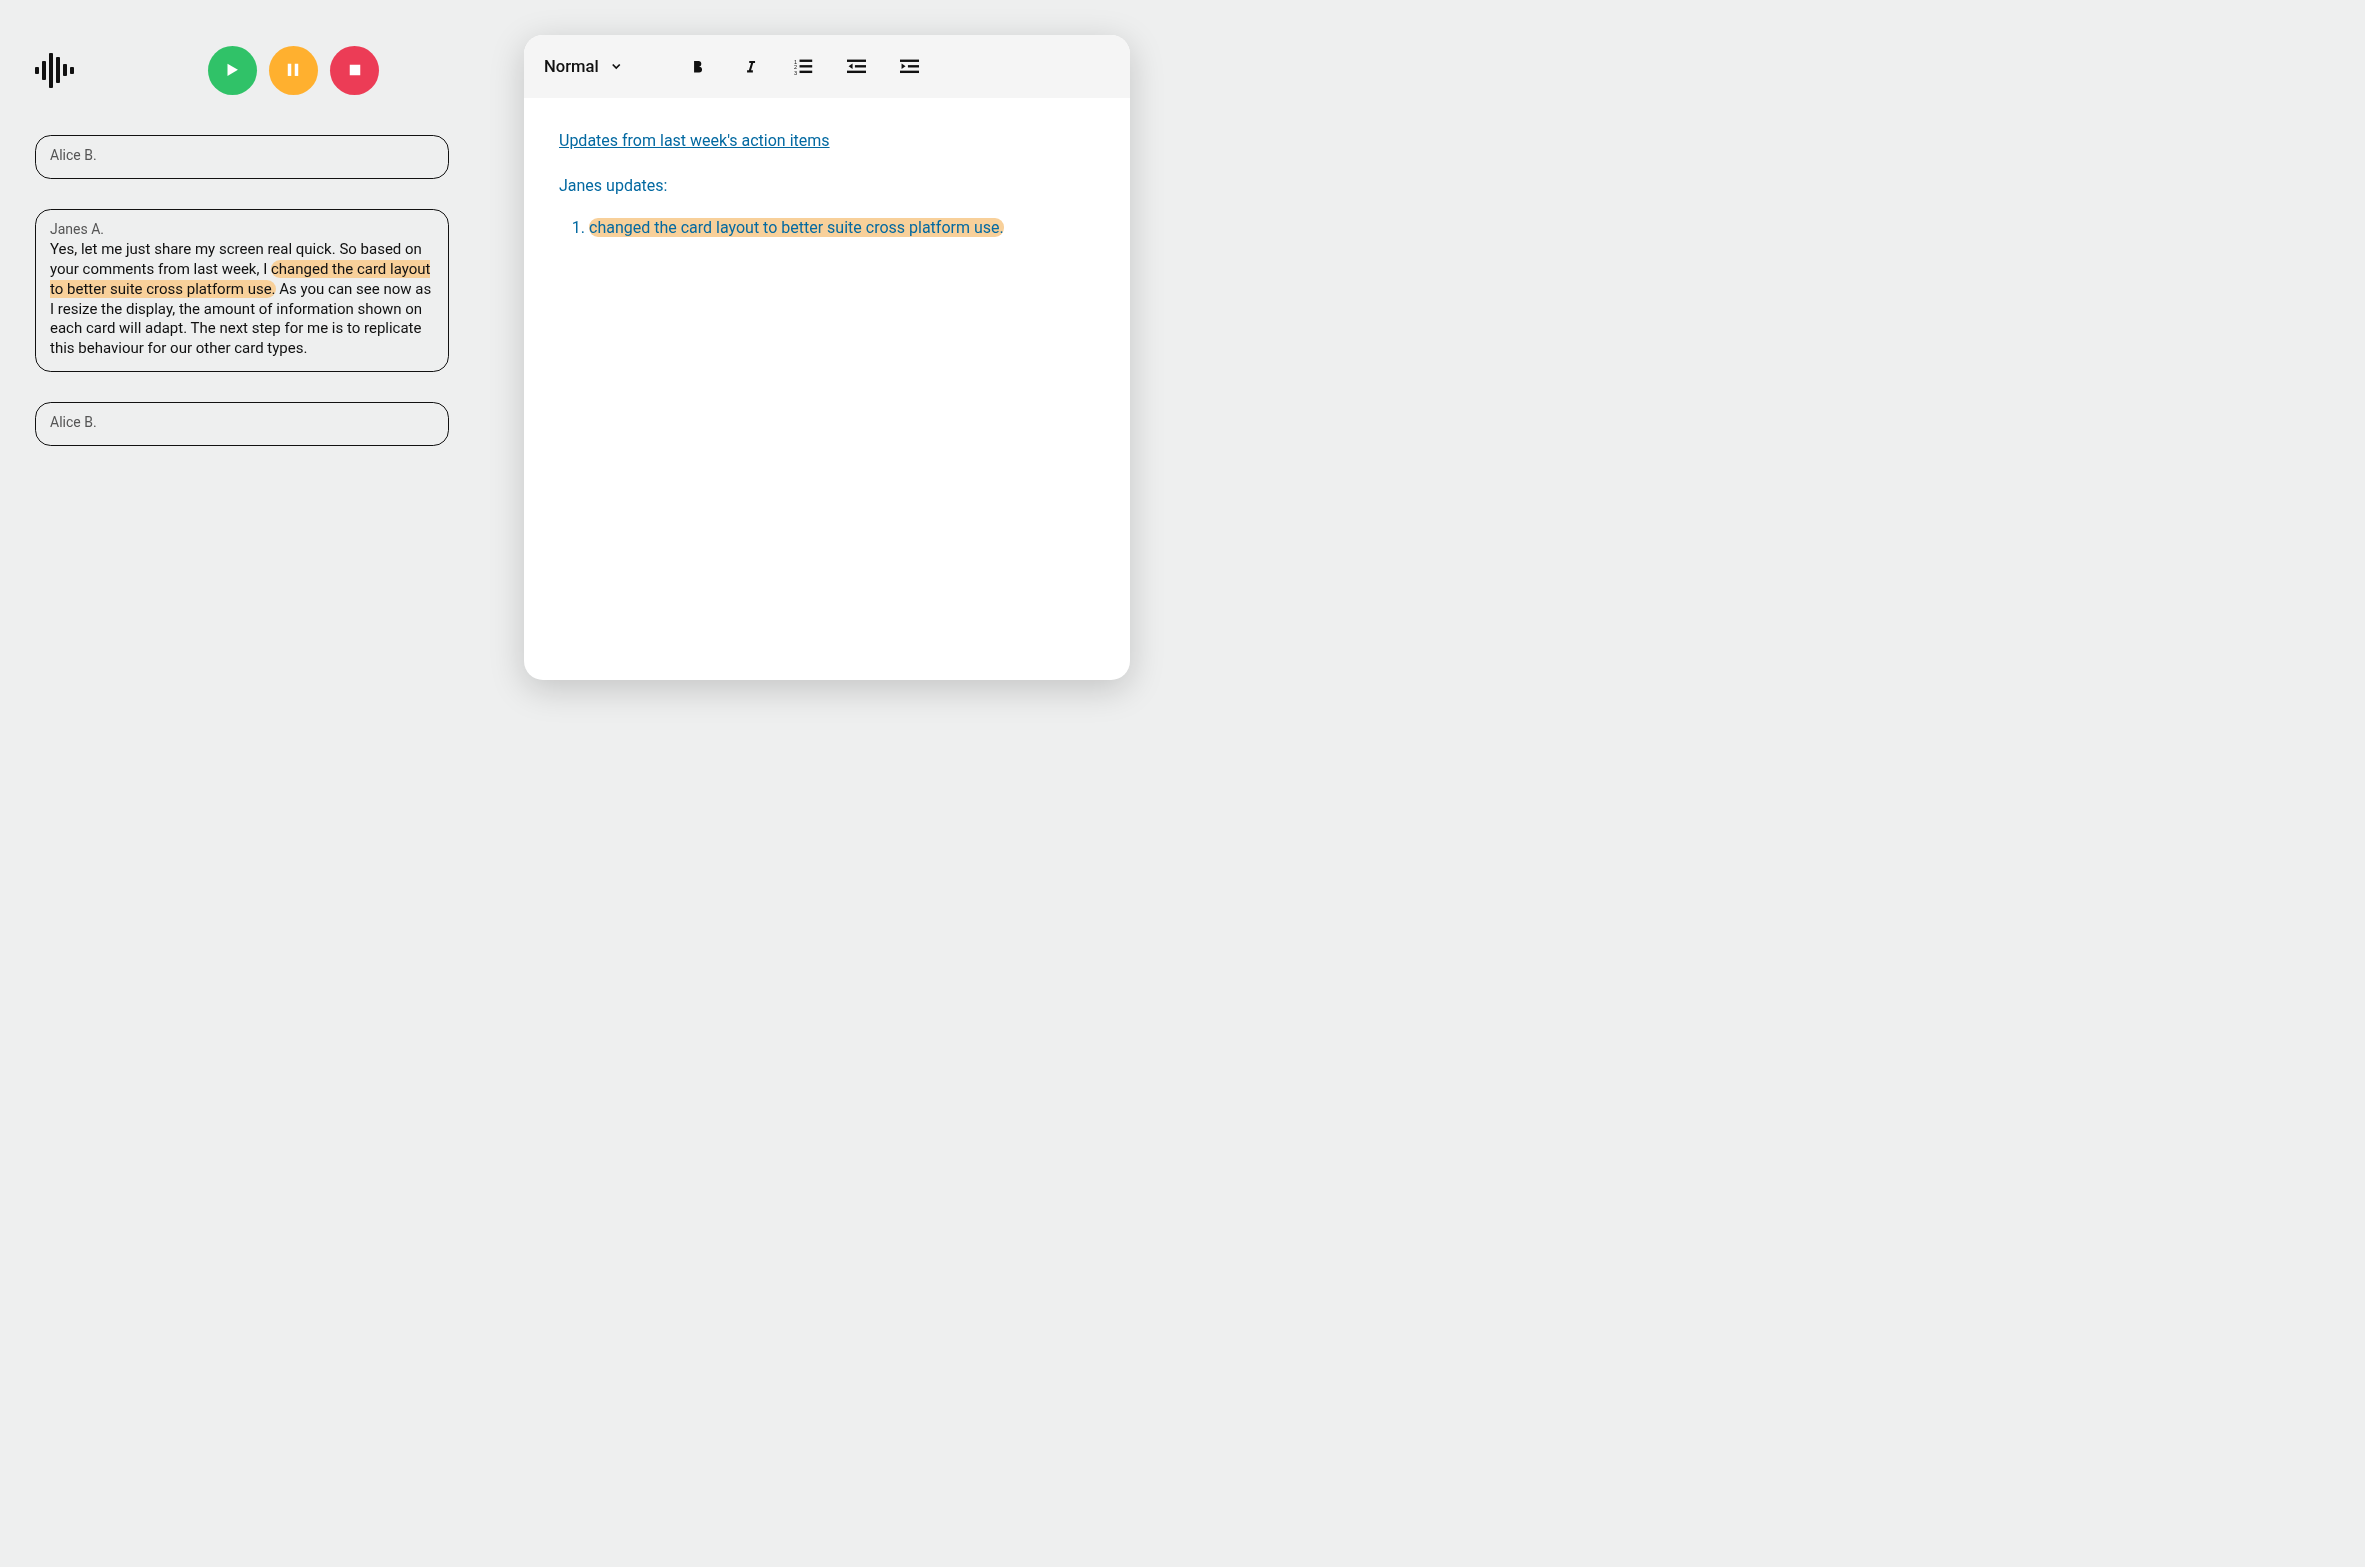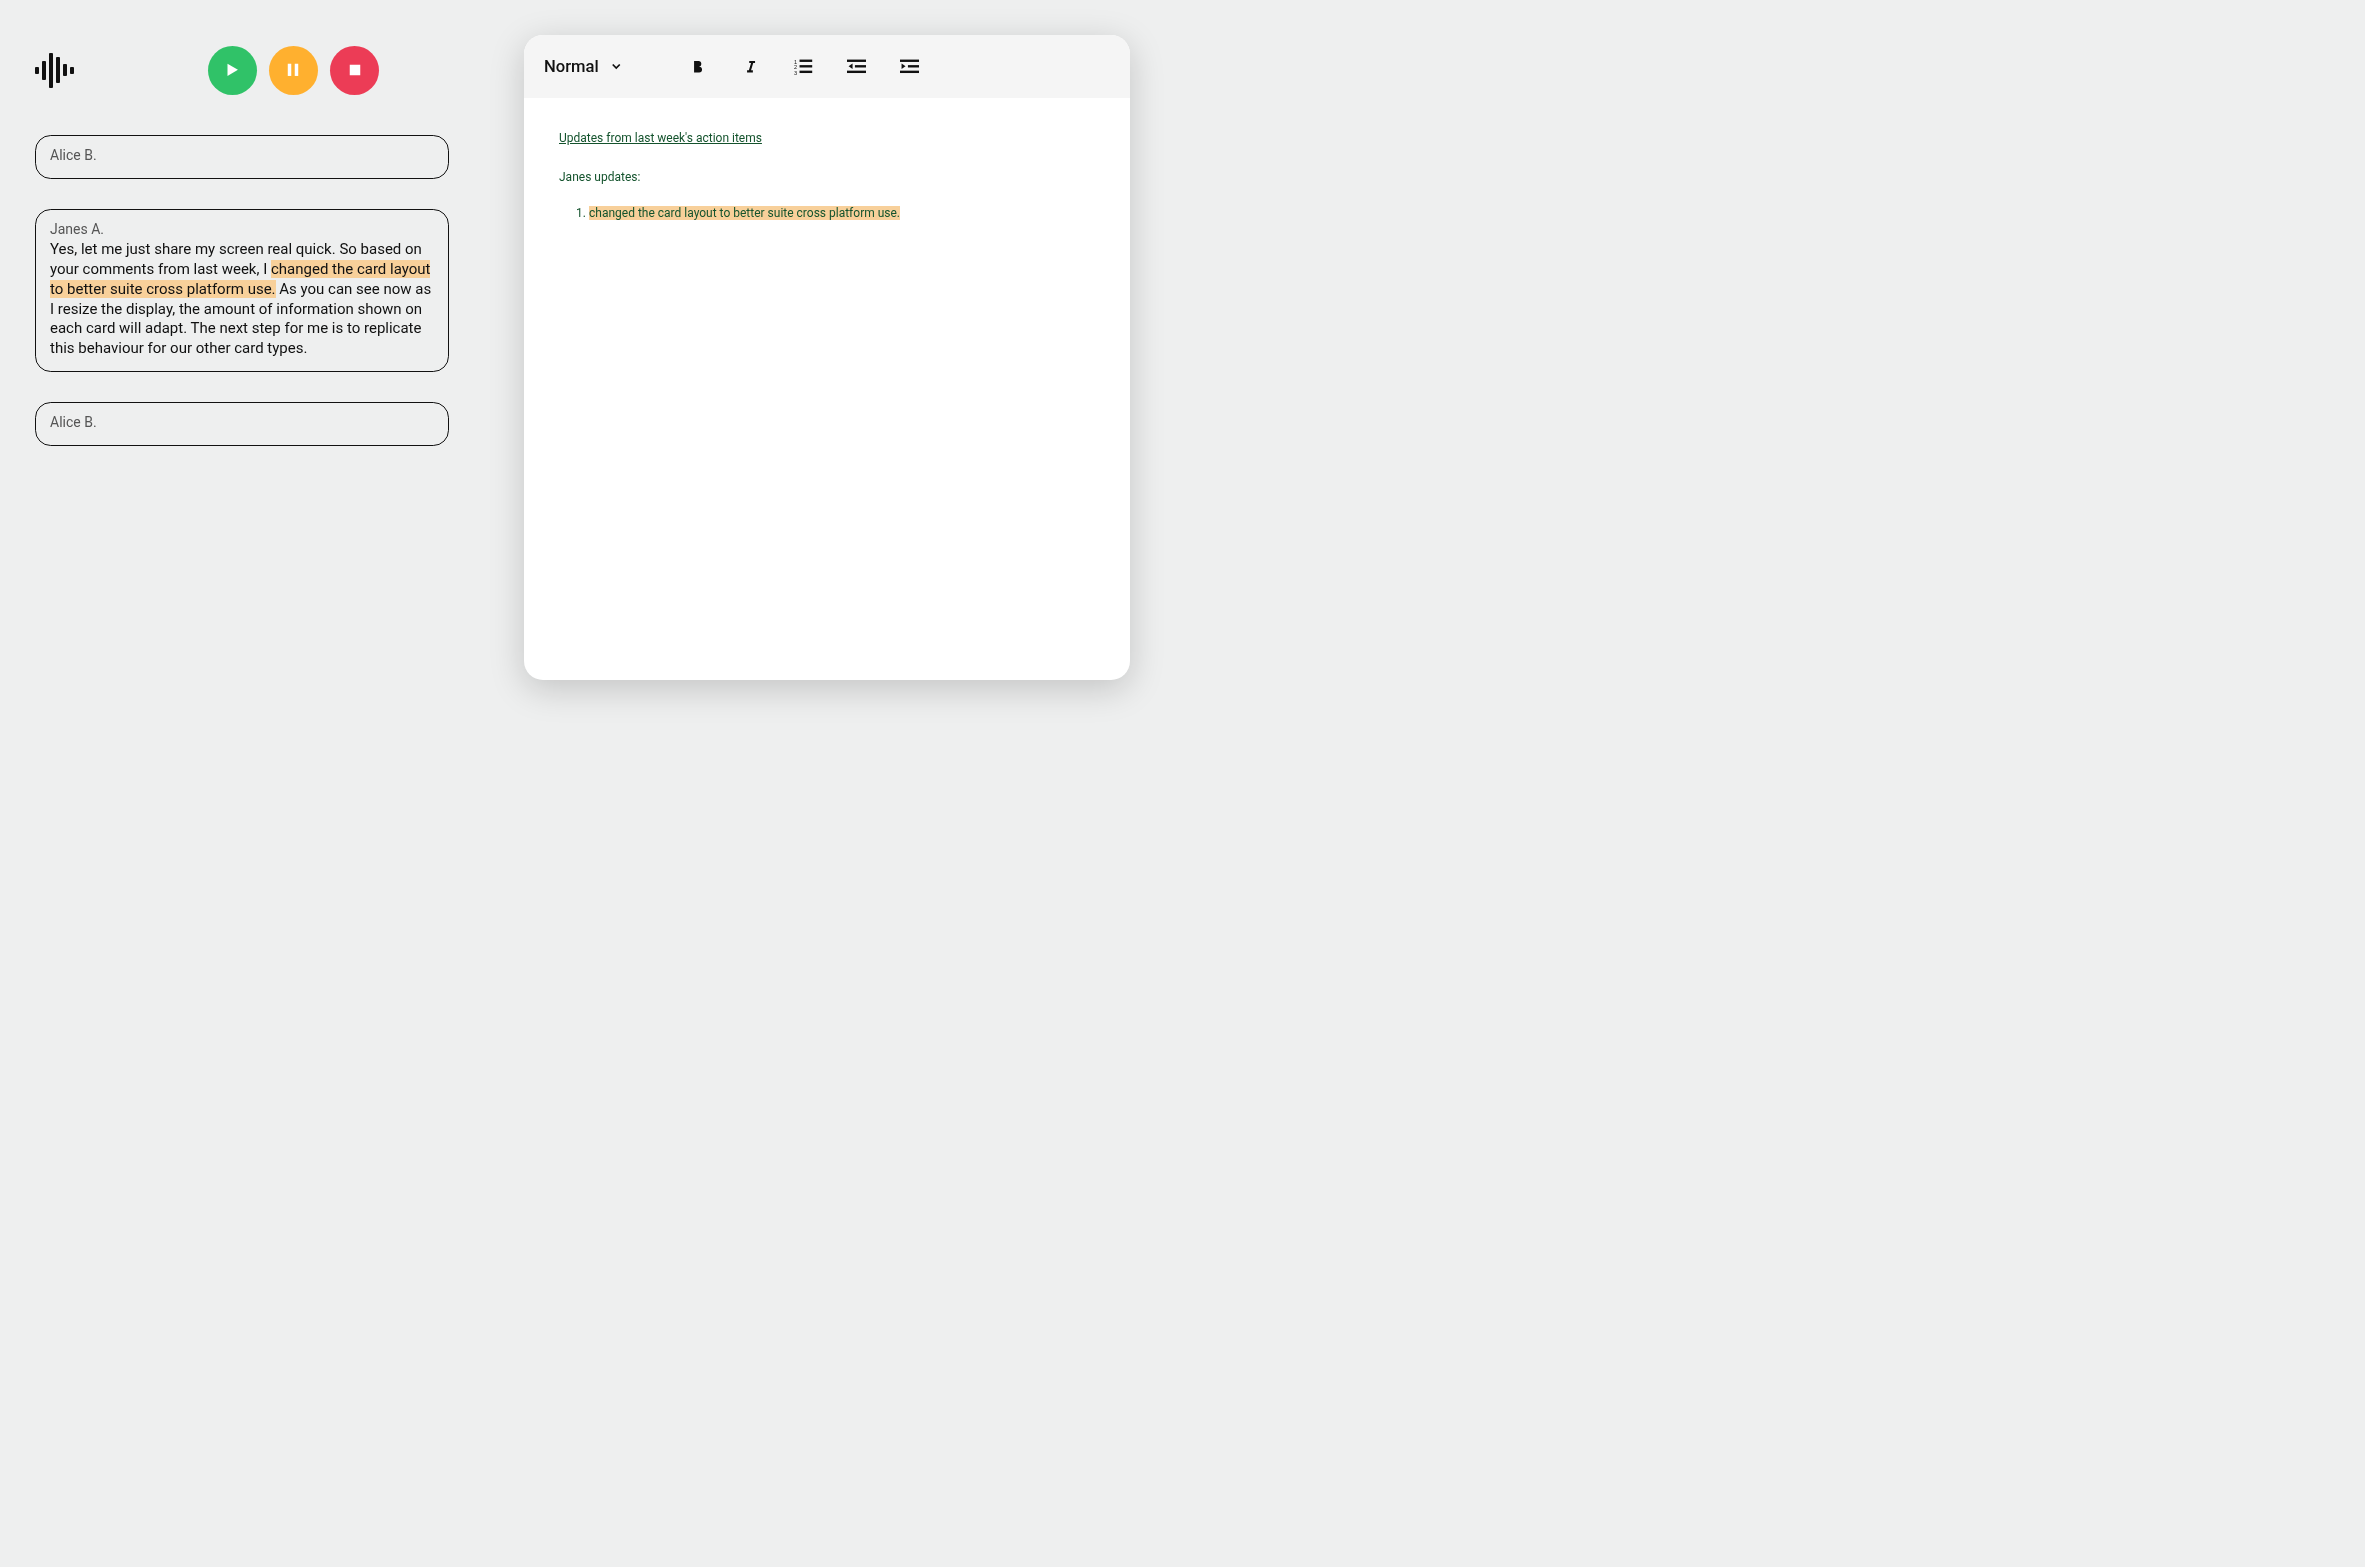--- a/index.html
+++ b/index.html
@@ -70,21 +70,21 @@
     font-size: 14px;
     margin-bottom: 3.5px;
   }
   .bubble .msg {
     color: #111;
     font-size: 15px;
     line-height: 1.32;
   }
   .hl {
     background: #f8d09a;
-    border-radius: 0;
+    border-radius: 9px;
   }
 
   
   .editor-panel {
     position: absolute;
     left: 524px;
     top: 35px;
     width: 606px;
     height: 645px;
     background: #fff;
@@ -127,22 +127,22 @@
     cursor: pointer;
     background: none;
     border: none;
     color: #111;
   }
   .tb-btn svg { display:block; }
 
   .editor-body {
     flex: 1;
     padding: 31px 35px;
-    font-size: 12px;
-    color: #14532d;
+    font-size: 16px;
+    color: #0369a1;
     line-height: 1.5;
   }
   .doc-heading {
     text-decoration: underline;
     margin-bottom: 21px;
     font-weight: 400;
   }
   .doc-subhead {
     margin-bottom: 18px;
     font-weight: 400;

